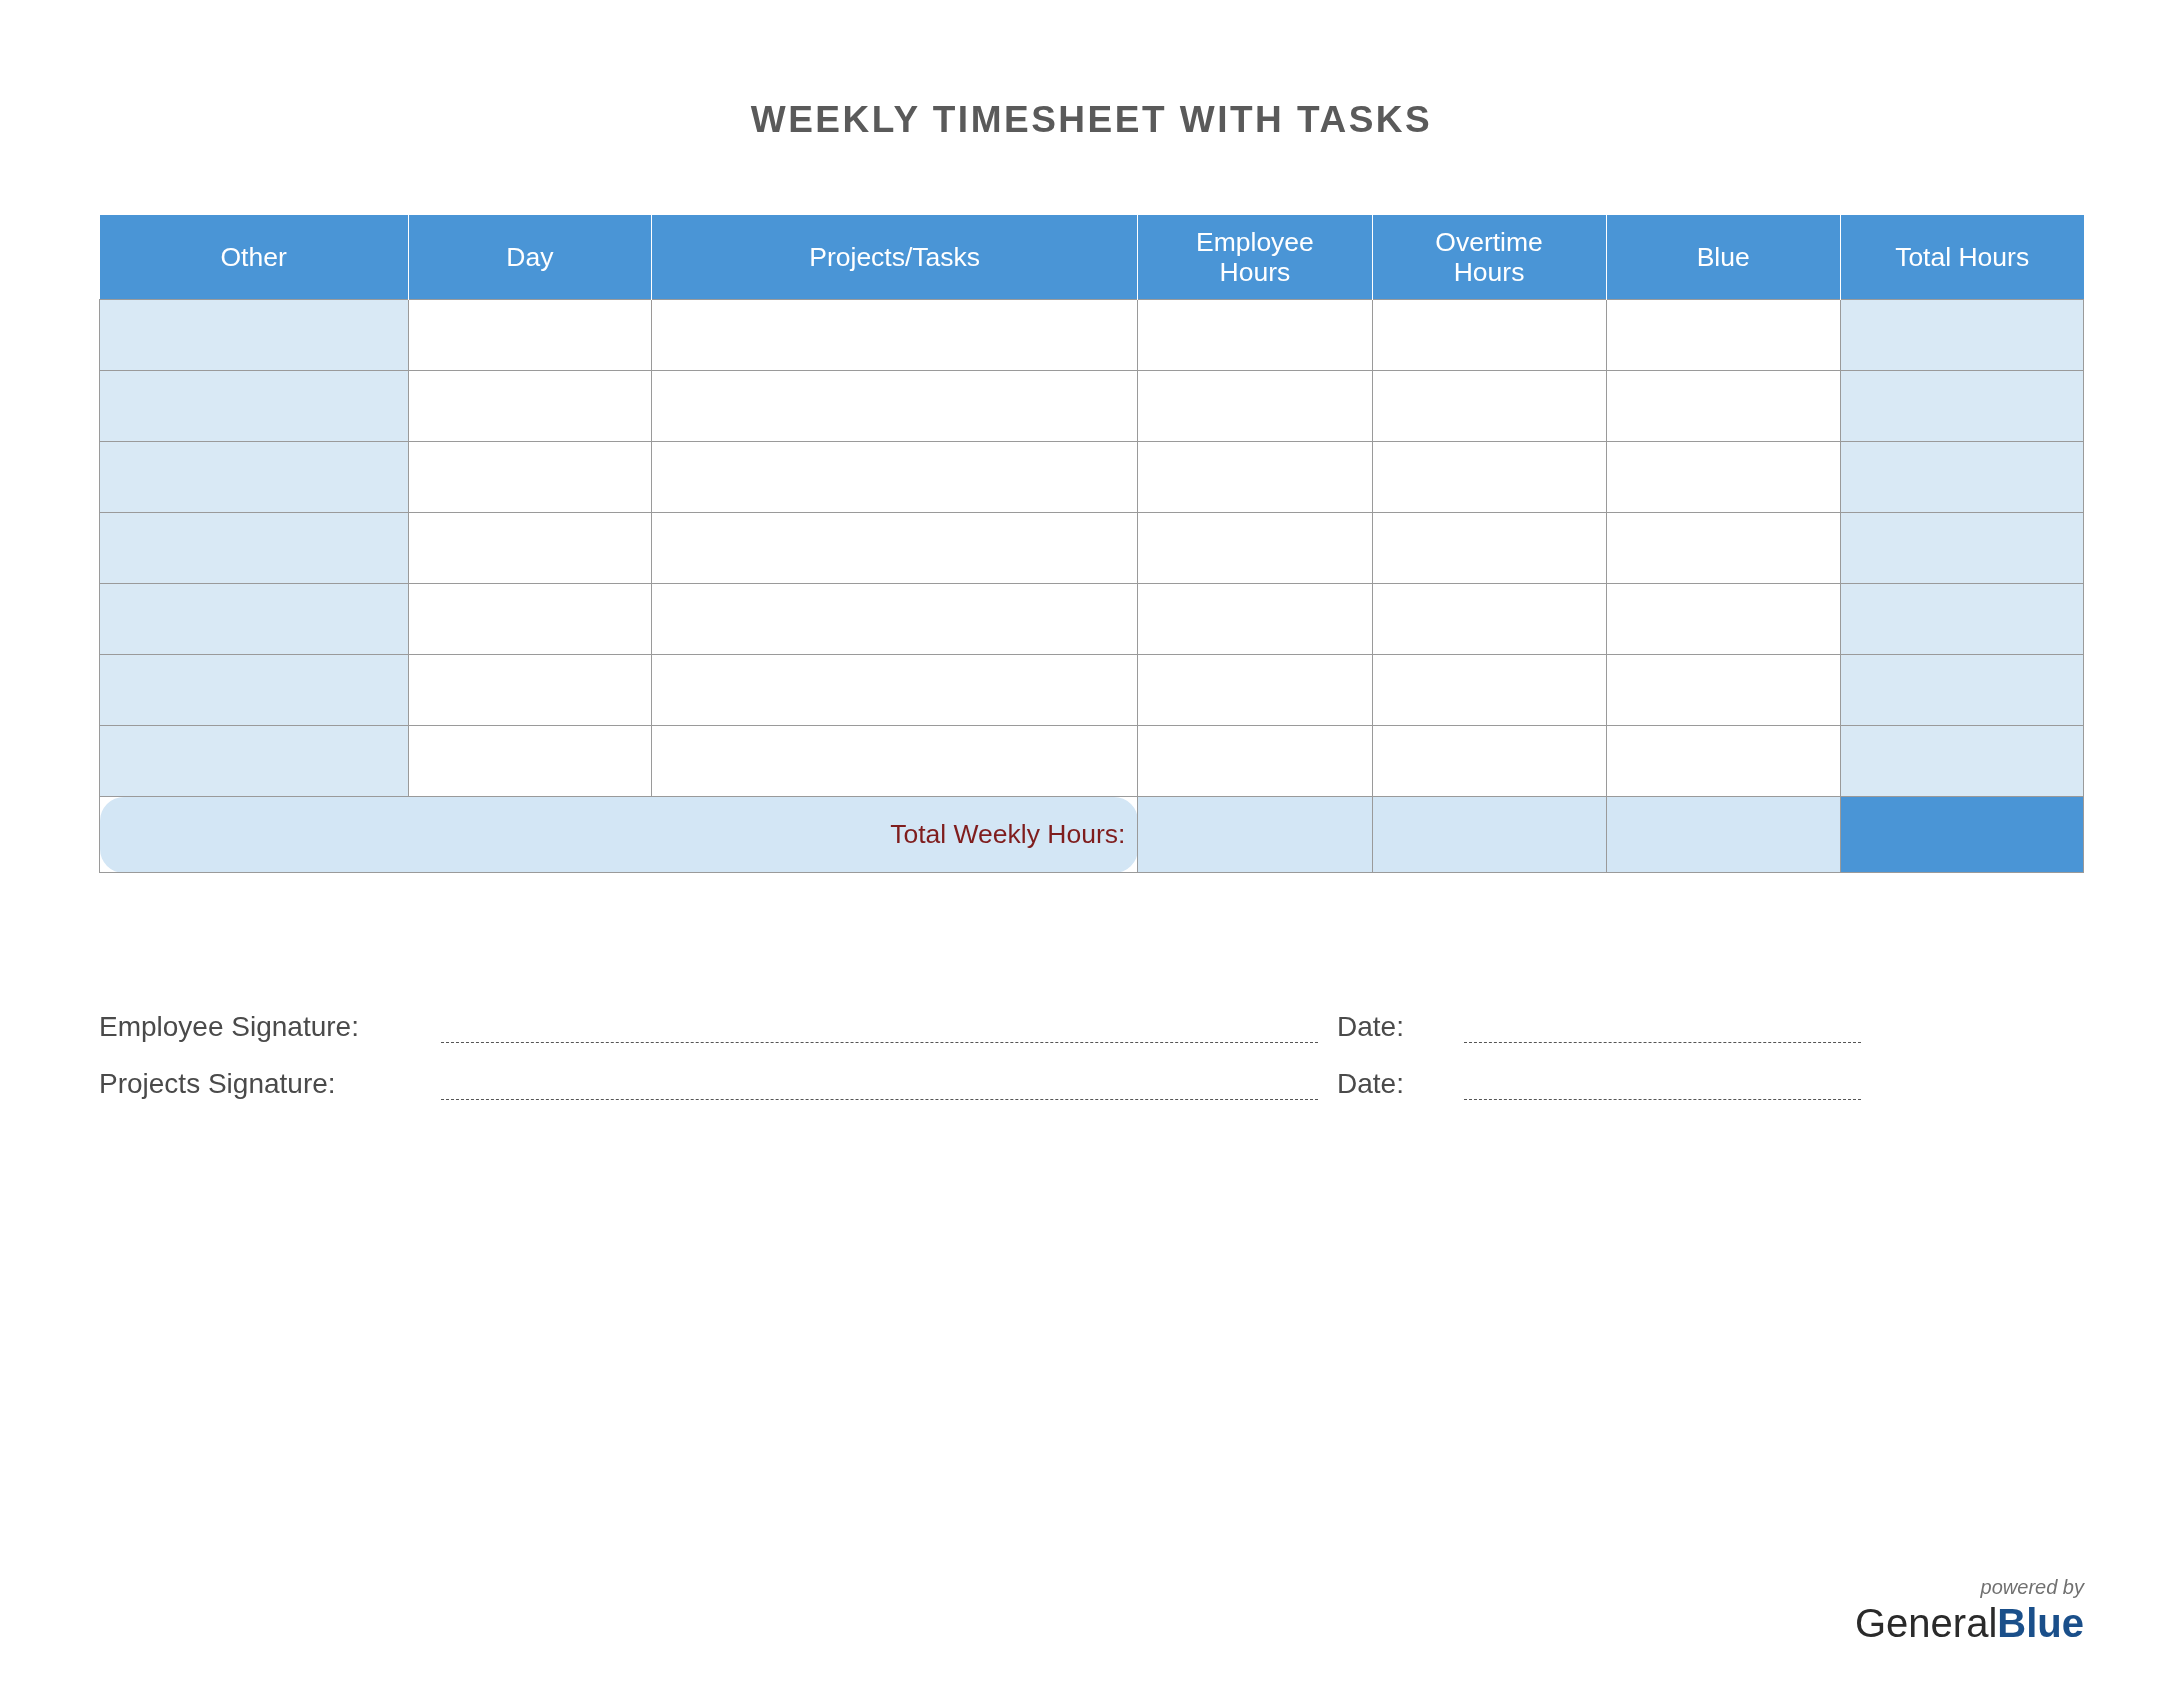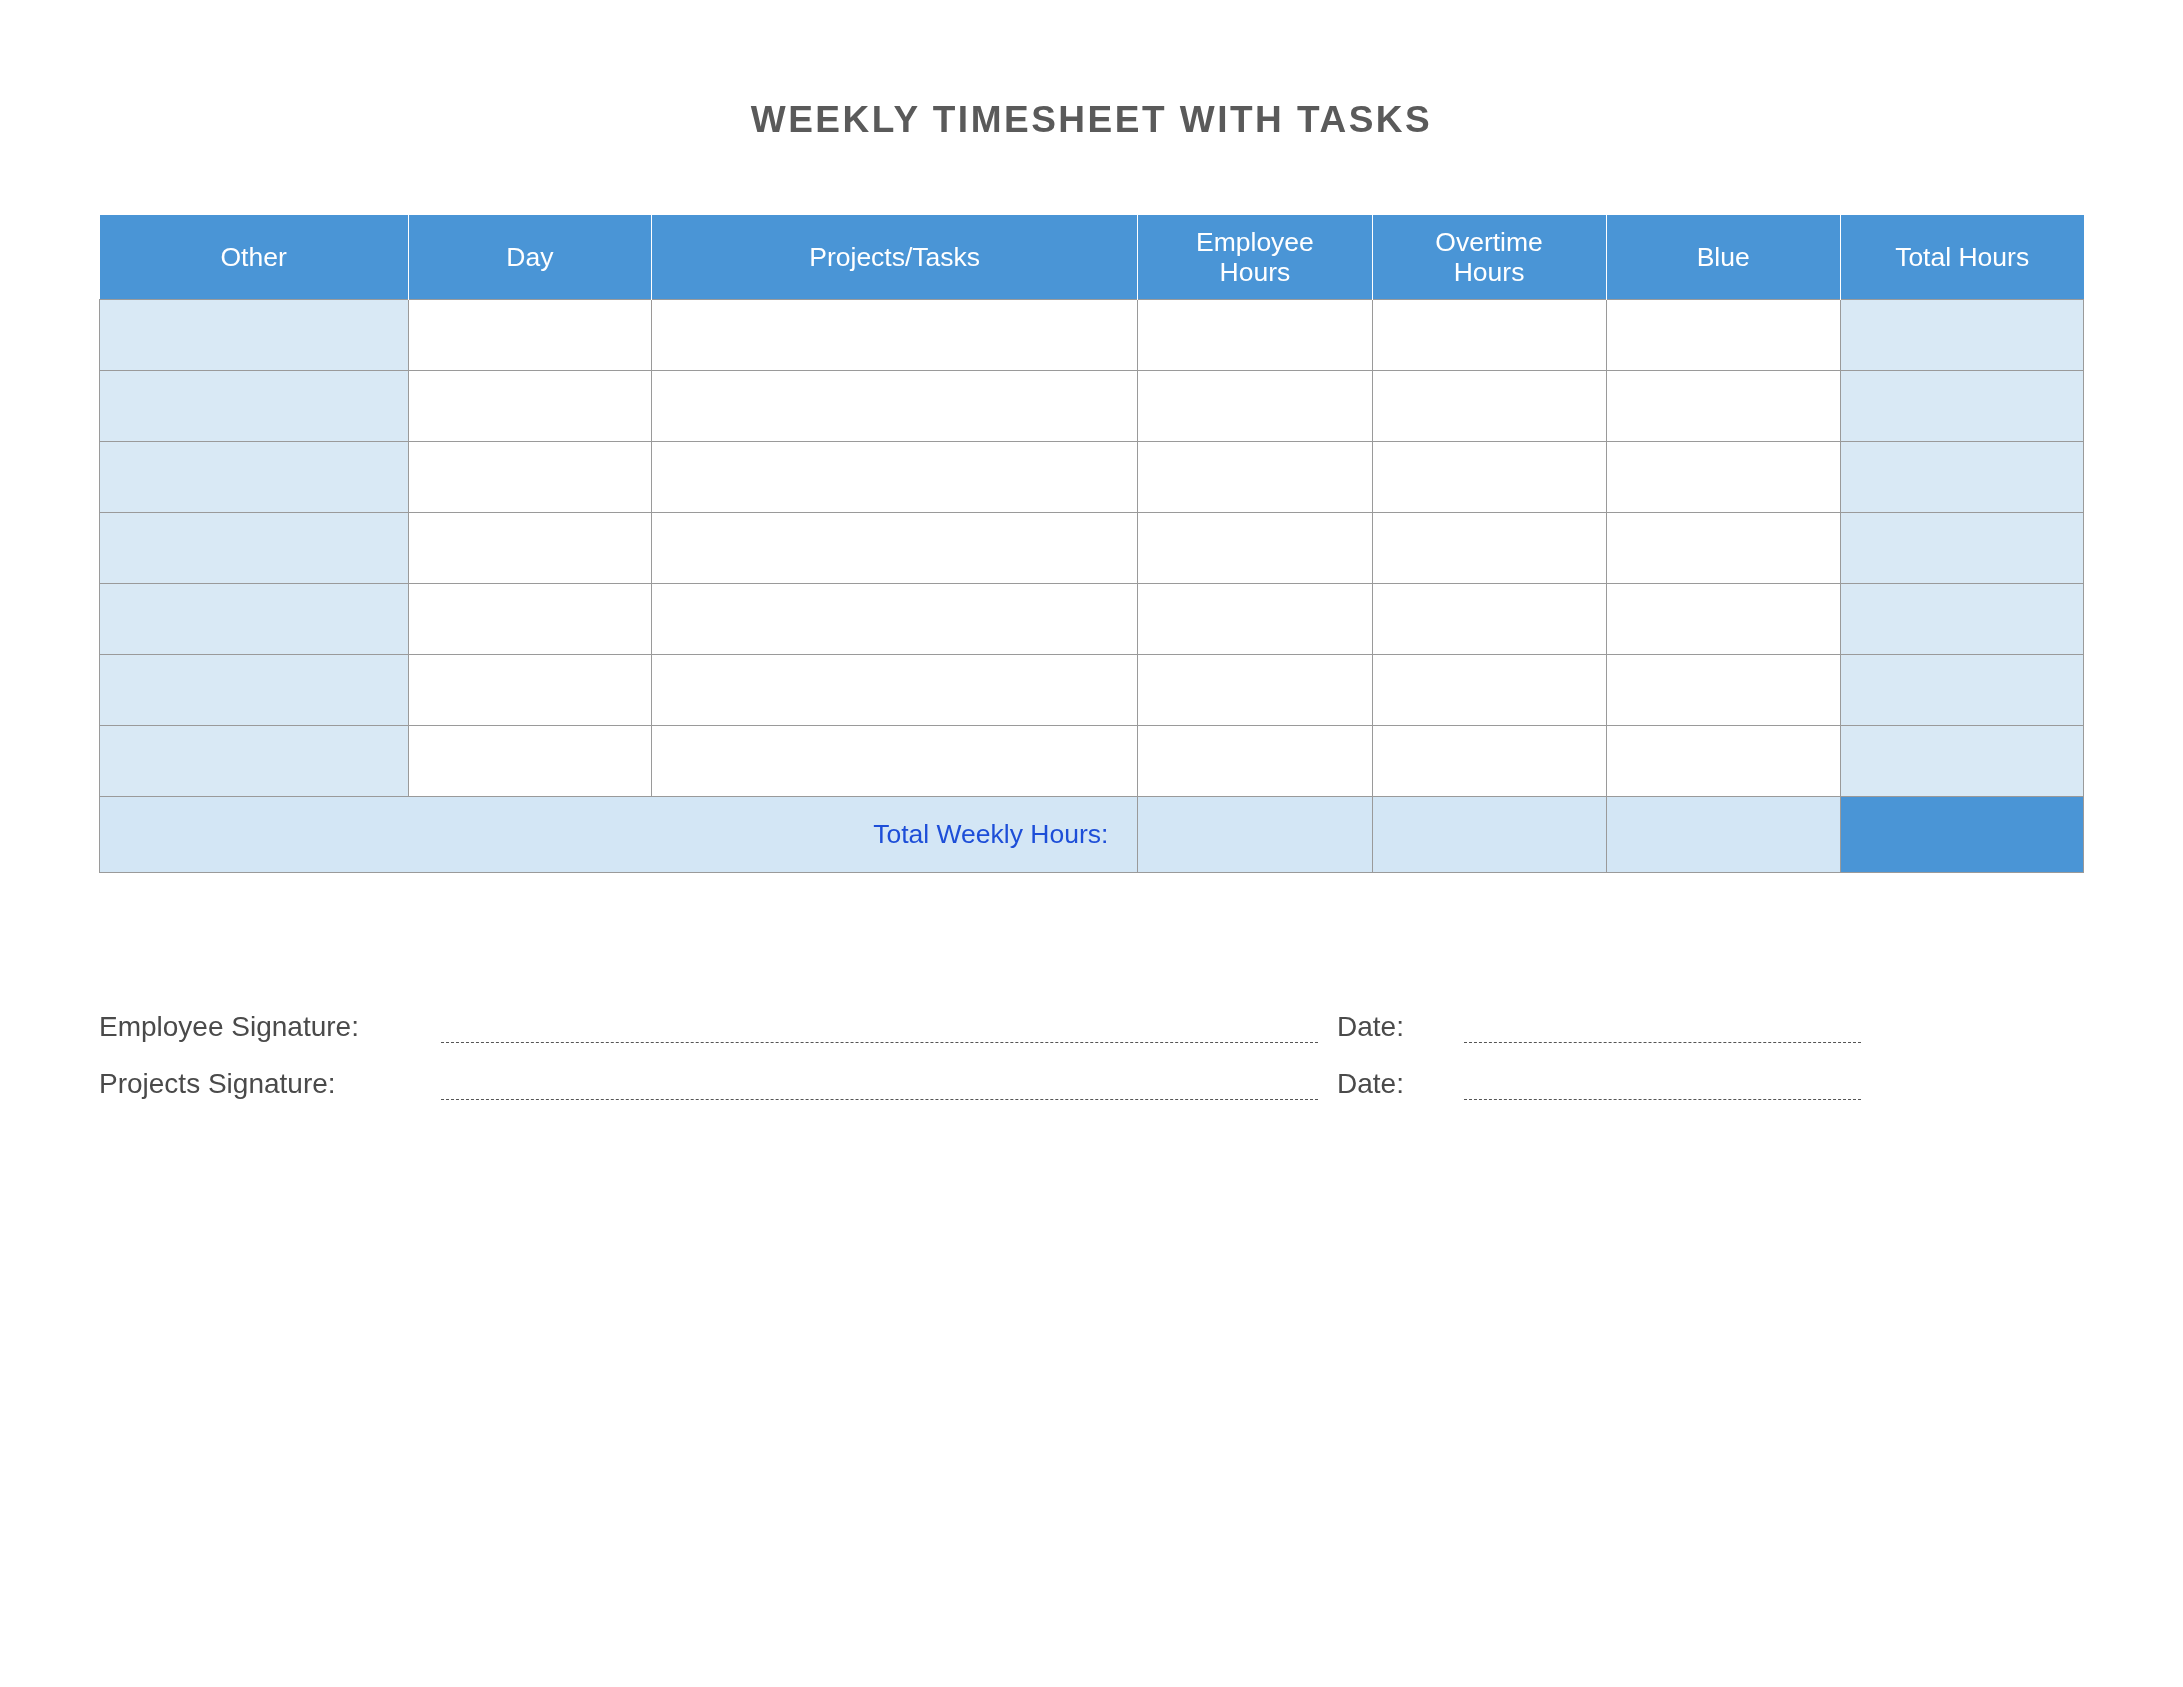--- a/index.html
+++ b/index.html
@@ -65,23 +65,24 @@
   table.ts th:last-child { border-right: none; }
   table.ts td {
     border: 1.7px solid #9a9a9a;
     height: 71px;
   }
   table.ts td.light  { background: #d9e9f5; }
   table.ts td.total  { background: #d9e9f5; }
   table.ts tr.sum td { background: #d3e6f5; height: 76px; }
   table.ts tr.sum td.lab {
     text-align: right;
-    padding-right: 29px;
+    padding-right: 12px;
     font-size: 26.5px;
-    color: #1d4ed8;
+    color: #7f1d1d;
+    border-radius: 24px;
   }
   table.ts tr.sum td.grand { background: #4a95d6; }
 
   col.c-date   { width: 273px; }
   col.c-day    { width: 215px; }
   col.c-proj   { width: 430px; }
   col.c-reg    { width: 207px; }
   col.c-ot     { width: 207px; }
   col.c-other  { width: 207px; }
   col.c-total  { width: 215px; }
@@ -230,14 +231,20 @@
     <div class="uline"></div>
     <div>Date:</div>
     <div class="uline"></div>
 
     <div>Projects Signature:</div>
     <div class="uline"></div>
     <div>Date:</div>
     <div class="uline"></div>
   </div>
 
+  <div class="footer">
+    <div class="powered">powered by</div>
+    <div class="brand">
+      <span class="g">General</span><span class="b">Blue</span>
+    </div>
+  </div>
 </div>
 
 
 </body></html>

